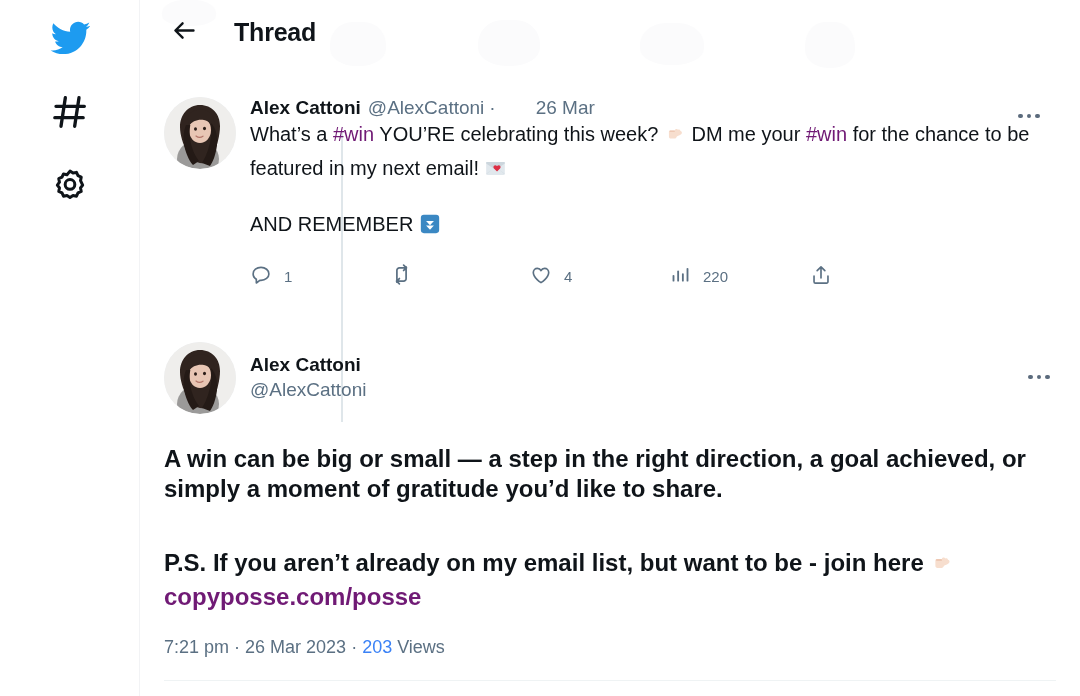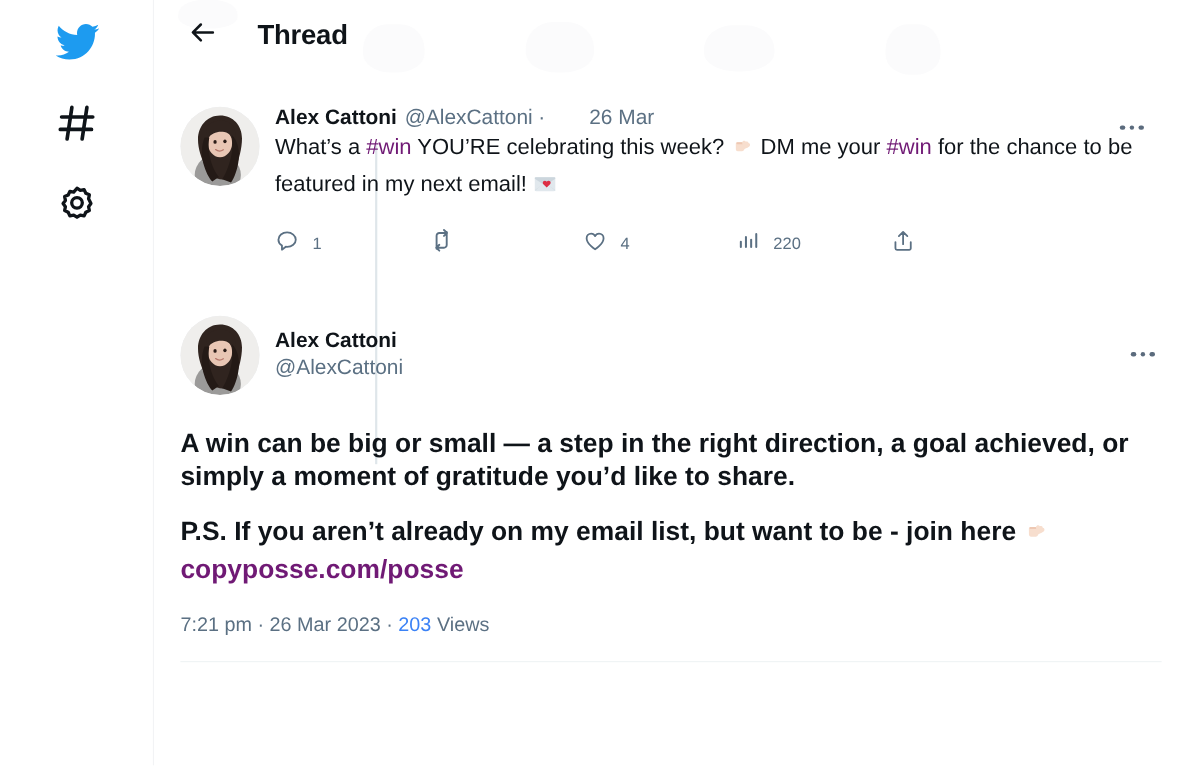--- a/index.html
+++ b/index.html
@@ -209,21 +209,21 @@
   .focus-name { font-size: 19px; font-weight: bold; color: #0f1419; line-height: 24px; cursor: pointer; }
   .focus-handle { font-size: 19px; color: #5b7083; line-height: 26px; cursor: pointer; }
 
   .focus-text {
     margin-top: 30px;
     font-size: 24px;
     line-height: 30px;
     color: #0f1419;
     font-weight: bold;
   }
-  .focus-text p + p { margin-top: 20px; }
+  .focus-text p + p { margin-top: 44px; }
 
   .focus-meta {
     margin-top: 25px;
     font-size: 18px;
     color: #5b7083;
   }
   .focus-meta b { color: #3b82f6; font-weight: normal; }
 
   .bottom-rule {
     margin-top: 22px;
@@ -334,20 +334,25 @@
               <p><span>What’s a </span><span class="hashtag">#win</span><span> YOU’RE celebrating this week? </span><span class="emo"><svg width="22" height="22" viewBox="0 0 36 36" aria-hidden="true">
                       <path fill="#f7dece" d="M8 14.5c0-1.4 1-2.4 2.3-2.4h7.4c.4-1.6 1.6-2.3 2.9-2.3 1.1 0 1.9.5 2.3 1.3.6-.4 1.3-.5 2-.3 1.2.3 1.9 1.2 2 2.3.9.1 1.7.6 2.1 1.5.6 1.3.2 2.8-.9 3.7-1.6 1.3-3.6 2.3-5.7 2.9-1 .3-1.7 1-2 2-.4 1.3-1.6 2.2-3 2.2h-6.4c-1.6 0-2.9-1.3-2.9-2.9z"></path>
                       <path fill="#eec8b3" d="M10.3 12.1h7.4c-.3 1-.2 2 .3 2.8H10.3c-.8 0-1.4-.6-1.4-1.4s.6-1.4 1.4-1.4z"></path>
                     </svg></span><span> DM me your </span><span class="hashtag">#win</span><span> for the chance to be featured in my next email! </span><span class="emo"><svg width="21" height="21" viewBox="0 0 36 36" aria-hidden="true">
                       <rect x="2" y="7" width="32" height="22" rx="2.5" fill="#e1e8ed"></rect>
                       <path d="M2 9.5 18 20 34 9.5V8a1 1 0 0 0-1-1H3a1 1 0 0 0-1 1z" fill="#ccd6dd"></path>
                       <path d="M25.8 13.4c-1.3-1.3-3.3-1.3-4.6 0l-.6.6-.6-.6c-1.3-1.3-3.3-1.3-4.6 0s-1.3 3.3 0 4.6l5.2 5.2 5.2-5.2c1.3-1.3 1.3-3.3 0-4.6z" fill="#dd2e44"></path>
                       <path d="M2 27.5 13 19 2 28.2z" fill="#ccd6dd"></path>
                       <path d="M34 27.5 23 19l11 9.2z" fill="#ccd6dd"></path>
                     </svg></span></p>
+              <p><span>AND REMEMBER</span> <span class="emo"><svg width="22" height="22" viewBox="0 0 36 36" aria-hidden="true">
+                      <rect x="3" y="3" width="30" height="30" rx="5" fill="#3b88c3"></rect>
+                      <path d="M18 20.2 11.6 13h12.8z" fill="#fff"></path>
+                      <path d="M18 27.6 11.6 20.4h12.8z" fill="#fff"></path>
+                    </svg></span></p>
             </div>
 
             <div class="actions">
 
               <div class="action">
                 <span>
                   <svg width="22" height="22" viewBox="0 0 24 24" aria-hidden="true">
                     <path fill="none" stroke="#5b7083" stroke-width="1.8" stroke-linejoin="round" d="M12 3.6c-4.8 0-8.6 3.2-8.6 7.2 0 2.4 1.4 4.5 3.5 5.8v4.1l3.8-2.9c.4.05.9.08 1.3.08 4.8 0 8.6-3.2 8.6-7.1S16.8 3.6 12 3.6z"></path>
                   </svg>
                 </span>

